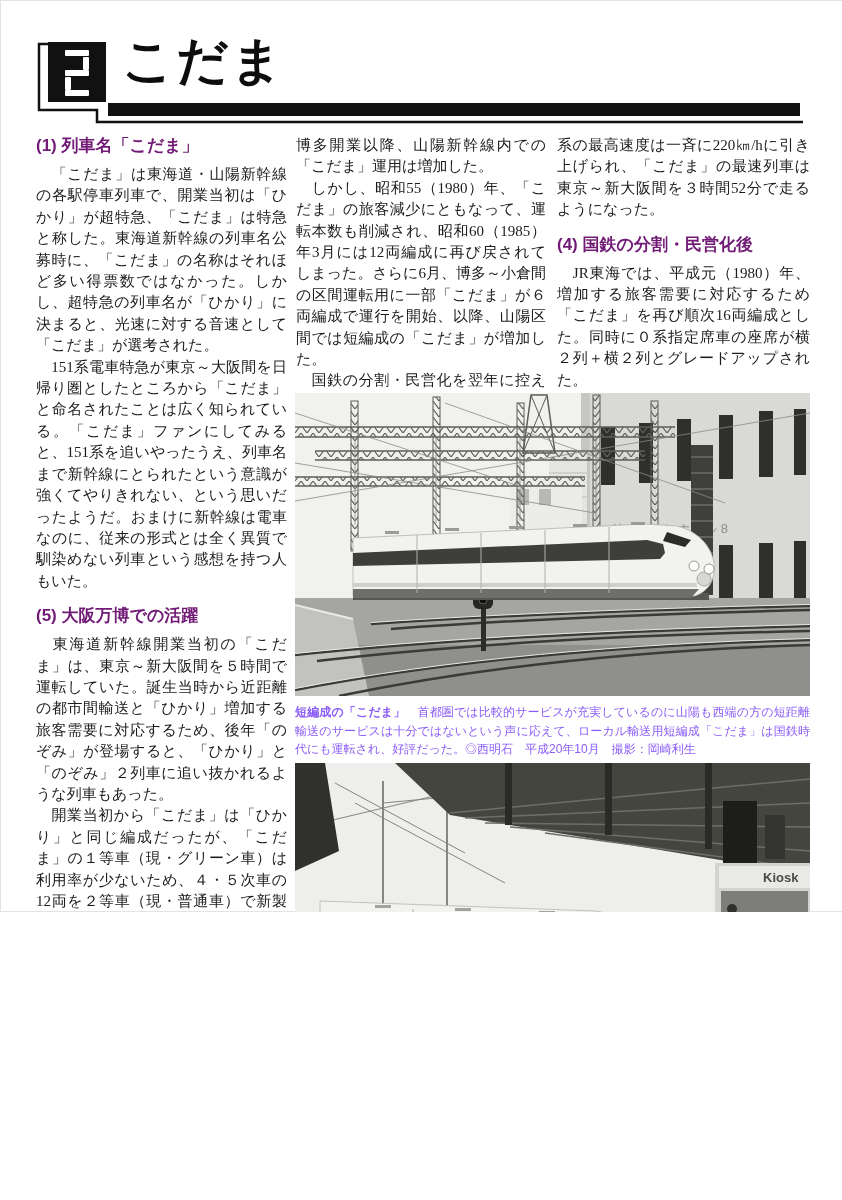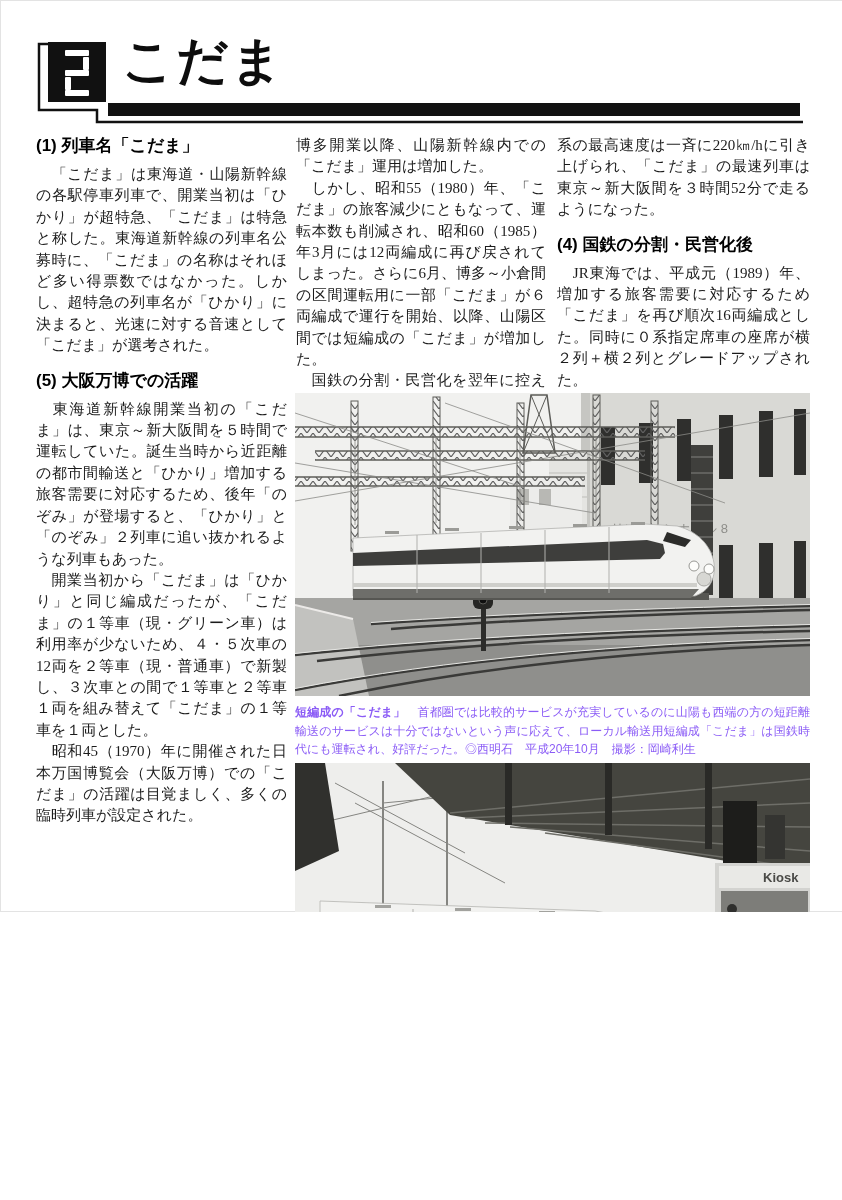--- a/index.html
+++ b/index.html
@@ -22,21 +22,21 @@
     position:absolute;top:135px;
     font-size:15px;line-height:21.4px;text-align:justify;
     color:#1b1b1b;
   }
   .col p{margin:0;}
   .col-left{left:36px;width:251px;height:1020px;}
   .col-mid{left:296px;width:250px;height:256px;overflow:hidden;}
   .col-right{left:557px;width:253px;height:256px;overflow:hidden;}
   .sec-head{
     font-family:"Liberation Sans", sans-serif;font-weight:bold;
-    font-size:17px;line-height:22px;margin:13px 0 7px 0;color:#000000;
+    font-size:17px;line-height:22px;margin:13px 0 7px 0;color:#701a75;
   }
   .sec-head.first{margin-top:0;}
   
   .figure{position:absolute;left:295px;width:515px;margin:0;padding:0;}
   .figure svg{display:block;}
   .fig1{top:393px;height:303px;}
   .fig2{top:763px;height:317px;}
   .caption{
     position:absolute;left:295px;width:515px;margin:0;
     font-family:"Liberation Sans", sans-serif;font-size:12px;line-height:18.5px;
@@ -73,37 +73,38 @@
         <rect x="29" y="50" width="24" height="6" rx="1"></rect>
       </g>
     </svg>
     <span class="sr">2</span>
     <h1 class="chapter-title">こだま</h1>
   </header>
 
   <div class="col col-left">
     <div class="sec-head first">(1) 列車名「こだま」</div>
     <p>　「こだま」は東海道・山陽新幹線の各駅停車列車で、開業当初は「ひかり」が超特急、「こだま」は特急と称した。東海道新幹線の列車名公募時に、「こだま」の名称はそれほど多い得票数ではなかった。しかし、超特急の列車名が「ひかり」に決まると、光速に対する音速として「こだま」が選考された。</p>
+    <p>　151系電車特急が東京～大阪間を日帰り圏としたところから「こだま」と命名されたことは広く知られている。「こだま」ファンにしてみると、151系を追いやったうえ、列車名まで新幹線にとられたという意識が強くてやりきれない、という思いだったようだ。おまけに新幹線は電車なのに、従来の形式とは全く異質で馴染めない列車という感想を持つ人もいた。</p>
     <div class="sec-head">(5) 大阪万博での活躍</div>
     <p>　東海道新幹線開業当初の「こだま」は、東京～新大阪間を５時間で運転していた。誕生当時から近距離の都市間輸送と「ひかり」増加する旅客需要に対応するため、後年「のぞみ」が登場すると、「ひかり」と「のぞみ」２列車に追い抜かれるような列車もあった。</p>
     <p>　開業当初から「こだま」は「ひかり」と同じ編成だったが、「こだま」の１等車（現・グリーン車）は利用率が少ないため、４・５次車の12両を２等車（現・普通車）で新製し、３次車との間で１等車と２等車１両を組み替えて「こだま」の１等車を１両とした。</p>
     <p>　昭和45（1970）年に開催された日本万国博覧会（大阪万博）での「こだま」の活躍は目覚ましく、多くの臨時列車が設定された。</p>
 
   </div>
 
   <div class="col col-mid">
     <p>博多開業以降、山陽新幹線内での「こだま」運用は増加した。</p>
     <p>　しかし、昭和55（1980）年、「こだま」の旅客減少にともなって、運転本数も削減され、昭和60（1985）年3月には12両編成に再び戻されてしまった。さらに6月、博多～小倉間の区間運転用に一部「こだま」が６両編成で運行を開始、以降、山陽区間では短編成の「こだま」が増加した。</p>
     <p>　国鉄の分割・民営化を翌年に控えた昭和61（1986）年10月のダイヤ改正で、０</p>
   </div>
 
   <div class="col col-right">
     <p>系の最高速度は一斉に220㎞/hに引き上げられ、「こだま」の最速列車は東京～新大阪間を３時間52分で走るようになった。</p>
     <div class="sec-head">(4) 国鉄の分割・民営化後</div>
-    <p>　JR東海では、平成元（1989）年、増加する旅客需要に対応するため「こだま」を再び順次16両編成とした。同時に０系指定席車の座席が横２列＋横２列とグレードアップされた。</p>
+    <p>　JR東海では、平成元（1980）年、増加する旅客需要に対応するため「こだま」を再び順次16両編成とした。同時に０系指定席車の座席が横２列＋横２列とグレードアップされた。</p>
 
   </div>
 
   <figure class="figure fig1">
     <svg width="515" height="303" viewBox="0 0 515 303">
       <defs>
         <pattern id="truss" width="12" height="8" patternUnits="userSpaceOnUse">
           <path d="M0,8 L6,0 L12,8" fill="none" stroke="#606060" stroke-width="1.2"></path>
         </pattern>
       </defs>

